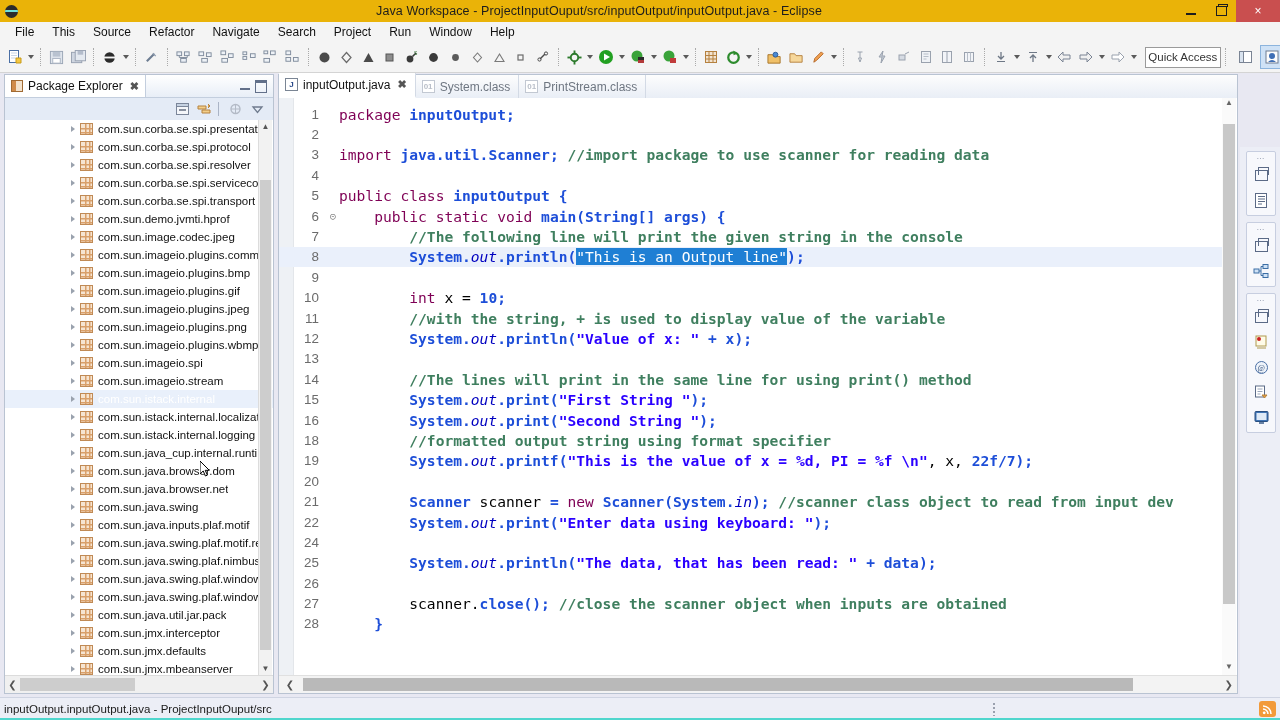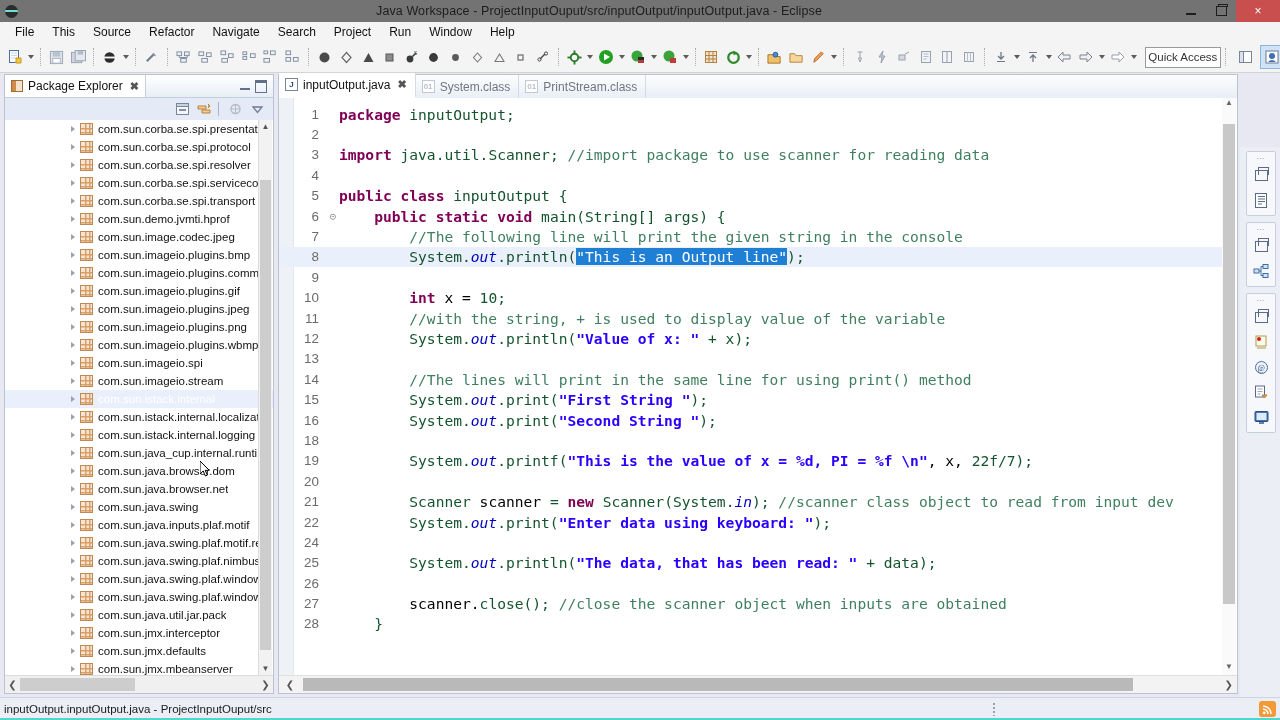--- a/index.html
+++ b/index.html
@@ -6,21 +6,21 @@
   body{
     width:1280px;height:720px;overflow:hidden;
     background:#f0f0f0;
     font-family:"Liberation Sans", sans-serif;
     font-size:12px;color:#000;
     -webkit-font-smoothing:antialiased;
   }
   #app{position:relative;width:1280px;height:720px;background:#68e3dc;overflow:hidden;}
 
   
-  .titlebar{position:absolute;left:0;top:0;width:1280px;height:22px;background:#737373;display:flex;align-items:center;}
+  .titlebar{position:absolute;left:0;top:0;width:1280px;height:22px;background:#eab308;display:flex;align-items:center;}
   .tb-logo{width:22px;height:22px;display:flex;align-items:center;justify-content:center;}
   .tb-logo .dot{width:13px;height:13px;border-radius:50%;background:#2b2b2b;position:relative;overflow:hidden;}
   .tb-logo .dot:after{content:"";position:absolute;left:0;top:5px;width:13px;height:2px;background:#6fdfd8;}
   .tb-title{flex:1;text-align:center;font-size:12.5px;color:#1d1d1d;letter-spacing:.1px;}
   .tb-btns{display:flex;height:22px;}
   .tb-btn{width:30px;height:22px;display:flex;align-items:center;justify-content:center;color:#1d1d1d;font-size:12px;}
   .tb-btn.close{background:#c94f4f;color:#fff;width:44px;}
   .tb-btn .min{display:block;width:10px;height:1.5px;background:#1d1d1d;margin-top:6px;}
   .tb-btn .max{display:block;width:9px;height:8px;border:1.4px solid #1d1d1d;position:relative;}
   .tb-btn .max:before{content:"";position:absolute;left:1.5px;top:-3.4px;width:8px;height:2px;border:1.4px solid #1d1d1d;border-bottom:none;}
@@ -88,25 +88,25 @@
   .ed-tab.dim .ticon{border-color:#c2c8d2;color:#b8bec8;}
   .ed-tab .tclose{margin-left:7px;font-size:11px;font-weight:bold;color:#555;}
   .code-wrap{position:absolute;left:0;top:23px;right:0;bottom:18px;background:#fff;overflow:hidden;}
   .gutter-mark{position:absolute;left:0;top:0;width:14px;bottom:0;background:#eef1f5;border-right:1px solid #e3e6ea;}
   .lines{position:absolute;left:0;top:6px;right:14px;}
   .ln{height:20.4px;display:flex;align-items:center;white-space:pre;font-family:"DejaVu Sans Mono","Liberation Mono",monospace;font-size:14.6px;}
   .ln.hl{background:#eaf0fb;}
   .lnum{width:40px;text-align:right;padding-right:8px;color:#6b6b6b;font-size:13.4px;font-family:"Liberation Sans",sans-serif;flex:none;}
   .fold{width:12px;flex:none;text-align:center;color:#8b8b8b;font-size:11px;}
   .code{padding-left:0;}
-  .kw{color:#7f0055;font-weight:bold;}
-  .plain{color:#14532d;font-weight:normal;}
+  .kw{color:#7f0055;font-weight:normal;}
+  .plain{color:#1d4ed8;font-weight:bold;}
   .id{color:#000;}
   .str{color:#2a00ff;font-weight:bold;}
-  .cmt{color:#3f7f5f;}
+  .cmt{color:#3f7f5f;font-weight:bold;}
   .fld{color:#0000c0;font-style:italic;font-weight:normal;}
   .sel{background:#1f7fd4;color:#fff;}
   .ed-vscroll{position:absolute;right:1px;top:23px;bottom:18px;width:14px;background:#fafafa;}
   .ed-vs-thumb{position:absolute;left:1px;right:1px;top:26px;height:480px;background:#c8c8c8;}
   .ed-hscroll{position:absolute;left:0;right:0;bottom:0;height:17px;background:#f3f3f3;border-top:1px solid #e0e0e0;display:flex;align-items:center;}
   .ed-hs-thumb{position:absolute;left:24px;top:2px;height:13px;width:830px;background:#b9b9b9;}
 
   
   .fastbar{position:absolute;right:0;top:74px;width:40px;height:624px;background:#eceef6;}
   .fv-group{margin:4px 4px 6px 6px;background:#f7f8fc;border:1px solid #c7cee0;border-radius:2px;padding:2px 0;}
@@ -529,26 +529,26 @@
             <span class="pkg-label">com.sun.demo.jvmti.hprof</span>
           </div>
         <div class="pkg-row">
             <span class="pkg-arrow"></span>
             <span class="pkg-ico"></span>
             <span class="pkg-label">com.sun.image.codec.jpeg</span>
           </div>
         <div class="pkg-row">
             <span class="pkg-arrow"></span>
             <span class="pkg-ico"></span>
+            <span class="pkg-label">com.sun.imageio.plugins.comm</span>
+          </div>
+        <div class="pkg-row">
+            <span class="pkg-arrow"></span>
+            <span class="pkg-ico"></span>
             <span class="pkg-label">com.sun.imageio.plugins.bmp</span>
-          </div>
-        <div class="pkg-row">
-            <span class="pkg-arrow"></span>
-            <span class="pkg-ico"></span>
-            <span class="pkg-label">com.sun.imageio.plugins.comm</span>
           </div>
         <div class="pkg-row">
             <span class="pkg-arrow"></span>
             <span class="pkg-ico"></span>
             <span class="pkg-label">com.sun.imageio.plugins.gif</span>
           </div>
         <div class="pkg-row">
             <span class="pkg-arrow"></span>
             <span class="pkg-ico"></span>
             <span class="pkg-label">com.sun.imageio.plugins.jpeg</span>
@@ -704,21 +704,21 @@
             <div class="ln"><span class="lnum">7</span><span class="fold"></span><span class="code"><span class="plain">        </span><span class="cmt">//The following line will print the given string in the console</span></span></div>
             <div class="ln hl"><span class="lnum">8</span><span class="fold"></span><span class="code"><span class="plain">        System.</span><span class="fld">out</span><span class="plain">.println(</span><span class="sel">"This is an Output line"</span><span class="plain">);</span></span></div>
             <div class="ln"><span class="lnum">9</span><span class="fold"></span><span class="code"></span></div>
             <div class="ln"><span class="lnum">10</span><span class="fold"></span><span class="code"><span class="plain">        </span><span class="kw">int </span><span class="id">x = </span><span class="plain">10;</span></span></div>
             <div class="ln"><span class="lnum">11</span><span class="fold"></span><span class="code"><span class="plain">        </span><span class="cmt">//with the string, + is used to display value of the variable</span></span></div>
             <div class="ln"><span class="lnum">12</span><span class="fold"></span><span class="code"><span class="plain">        System.</span><span class="fld">out</span><span class="plain">.println(</span><span class="str">"Value of x: "</span><span class="plain"> + x);</span></span></div>
             <div class="ln"><span class="lnum">13</span><span class="fold"></span><span class="code"></span></div>
             <div class="ln"><span class="lnum">14</span><span class="fold"></span><span class="code"><span class="plain">        </span><span class="cmt">//The lines will print in the same line for using print() method</span></span></div>
             <div class="ln"><span class="lnum">15</span><span class="fold"></span><span class="code"><span class="plain">        System.</span><span class="fld">out</span><span class="plain">.print(</span><span class="str">"First String "</span><span class="plain">);</span></span></div>
             <div class="ln"><span class="lnum">16</span><span class="fold"></span><span class="code"><span class="plain">        System.</span><span class="fld">out</span><span class="plain">.print(</span><span class="str">"Second String "</span><span class="plain">);</span></span></div>
-            <div class="ln"><span class="lnum">18</span><span class="fold"></span></div>
+            <div class="ln"><span class="lnum">18</span><span class="fold"></span><span class="code"><span class="plain">        </span><span class="cmt">//formatted output string using format specifier</span></span></div>
             <div class="ln"><span class="lnum">19</span><span class="fold"></span><span class="code"><span class="plain">        System.</span><span class="fld">out</span><span class="plain">.printf(</span><span class="str">"This is the value of x = %d, PI = %f \n"</span><span class="id">, x, </span><span class="plain">22f/7);</span></span></div>
             <div class="ln"><span class="lnum">20</span><span class="fold"></span><span class="code"></span></div>
             <div class="ln"><span class="lnum">21</span><span class="fold"></span><span class="code"><span class="plain">        Scanner </span><span class="id">scanner </span><span class="plain">= </span><span class="kw">new </span><span class="plain">Scanner(System.</span><span class="fld">in</span><span class="plain">); </span><span class="cmt">//scanner class object to read from input dev</span></span></div>
             <div class="ln"><span class="lnum">22</span><span class="fold"></span><span class="code"><span class="plain">        System.</span><span class="fld">out</span><span class="plain">.print(</span><span class="str">"Enter data using keyboard: "</span><span class="plain">);</span></span></div>
             <div class="ln"><span class="lnum">24</span><span class="fold"></span><span class="code"></span></div>
             <div class="ln"><span class="lnum">25</span><span class="fold"></span><span class="code"><span class="plain">        System.</span><span class="fld">out</span><span class="plain">.println(</span><span class="str">"The data, that has been read: "</span><span class="plain"> + data);</span></span></div>
             <div class="ln"><span class="lnum">26</span><span class="fold"></span><span class="code"></span></div>
             <div class="ln"><span class="lnum">27</span><span class="fold"></span><span class="code"><span class="plain">        </span><span class="id">scanner.</span><span class="plain">close(); </span><span class="cmt">//close the scanner object when inputs are obtained</span></span></div>
             <div class="ln"><span class="lnum">28</span><span class="fold"></span><span class="code"><span class="plain">    }</span></span></div>
           </div>

